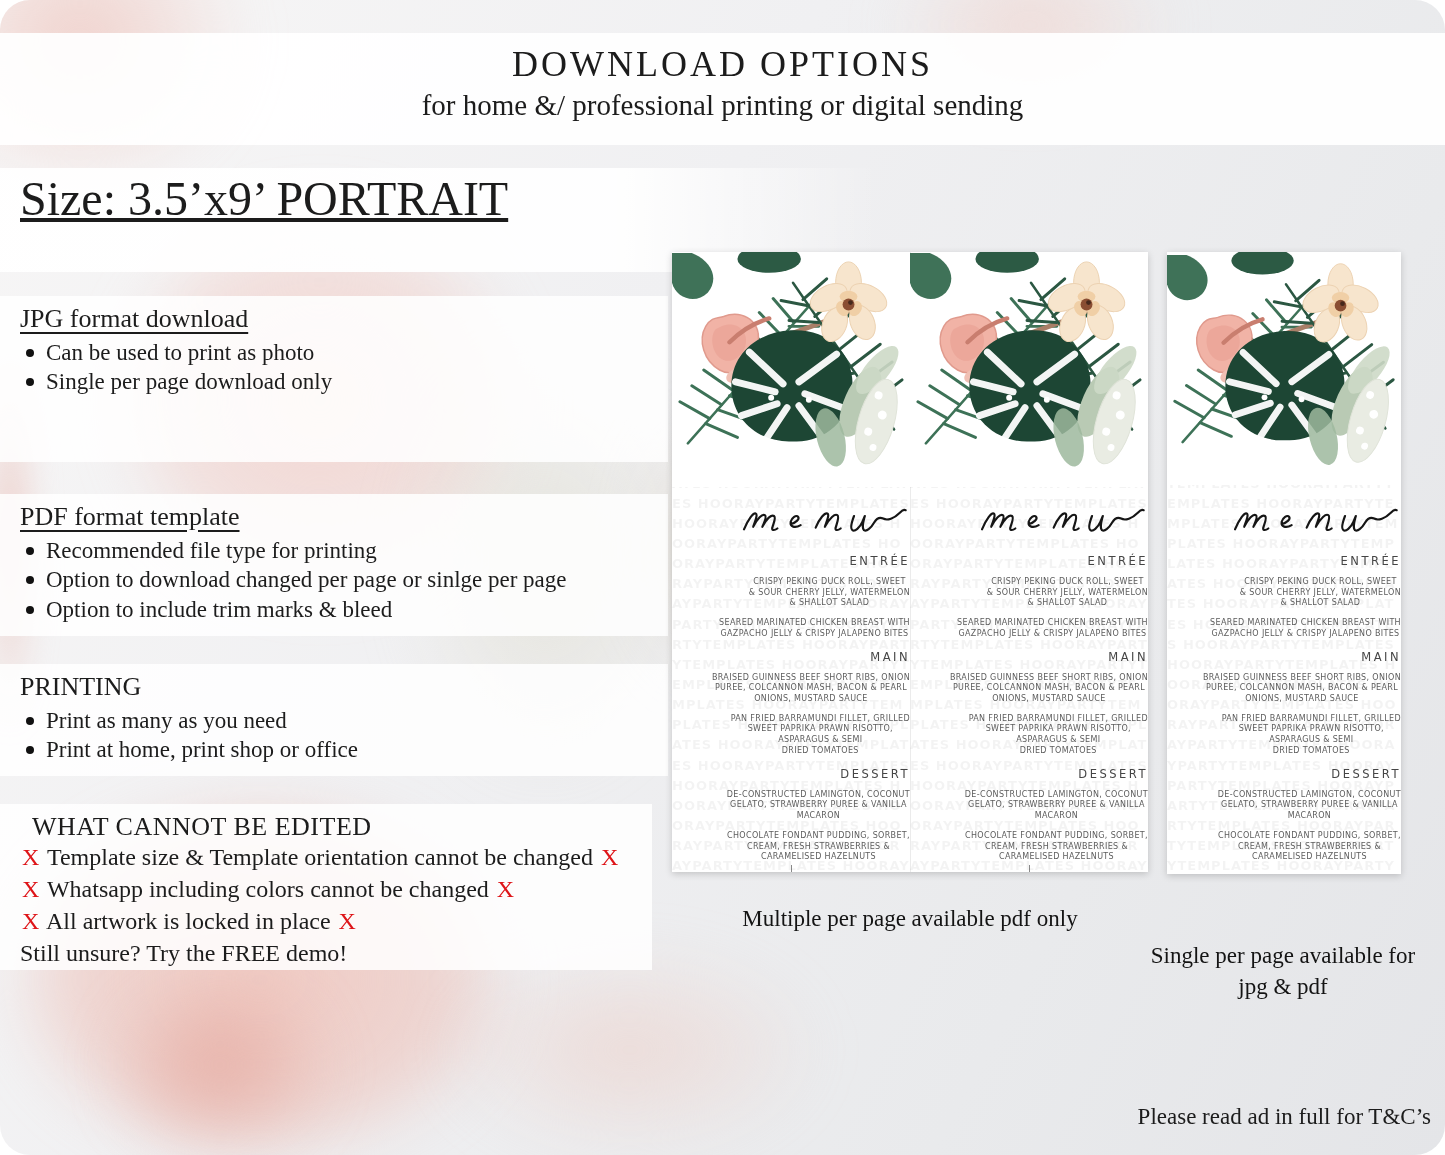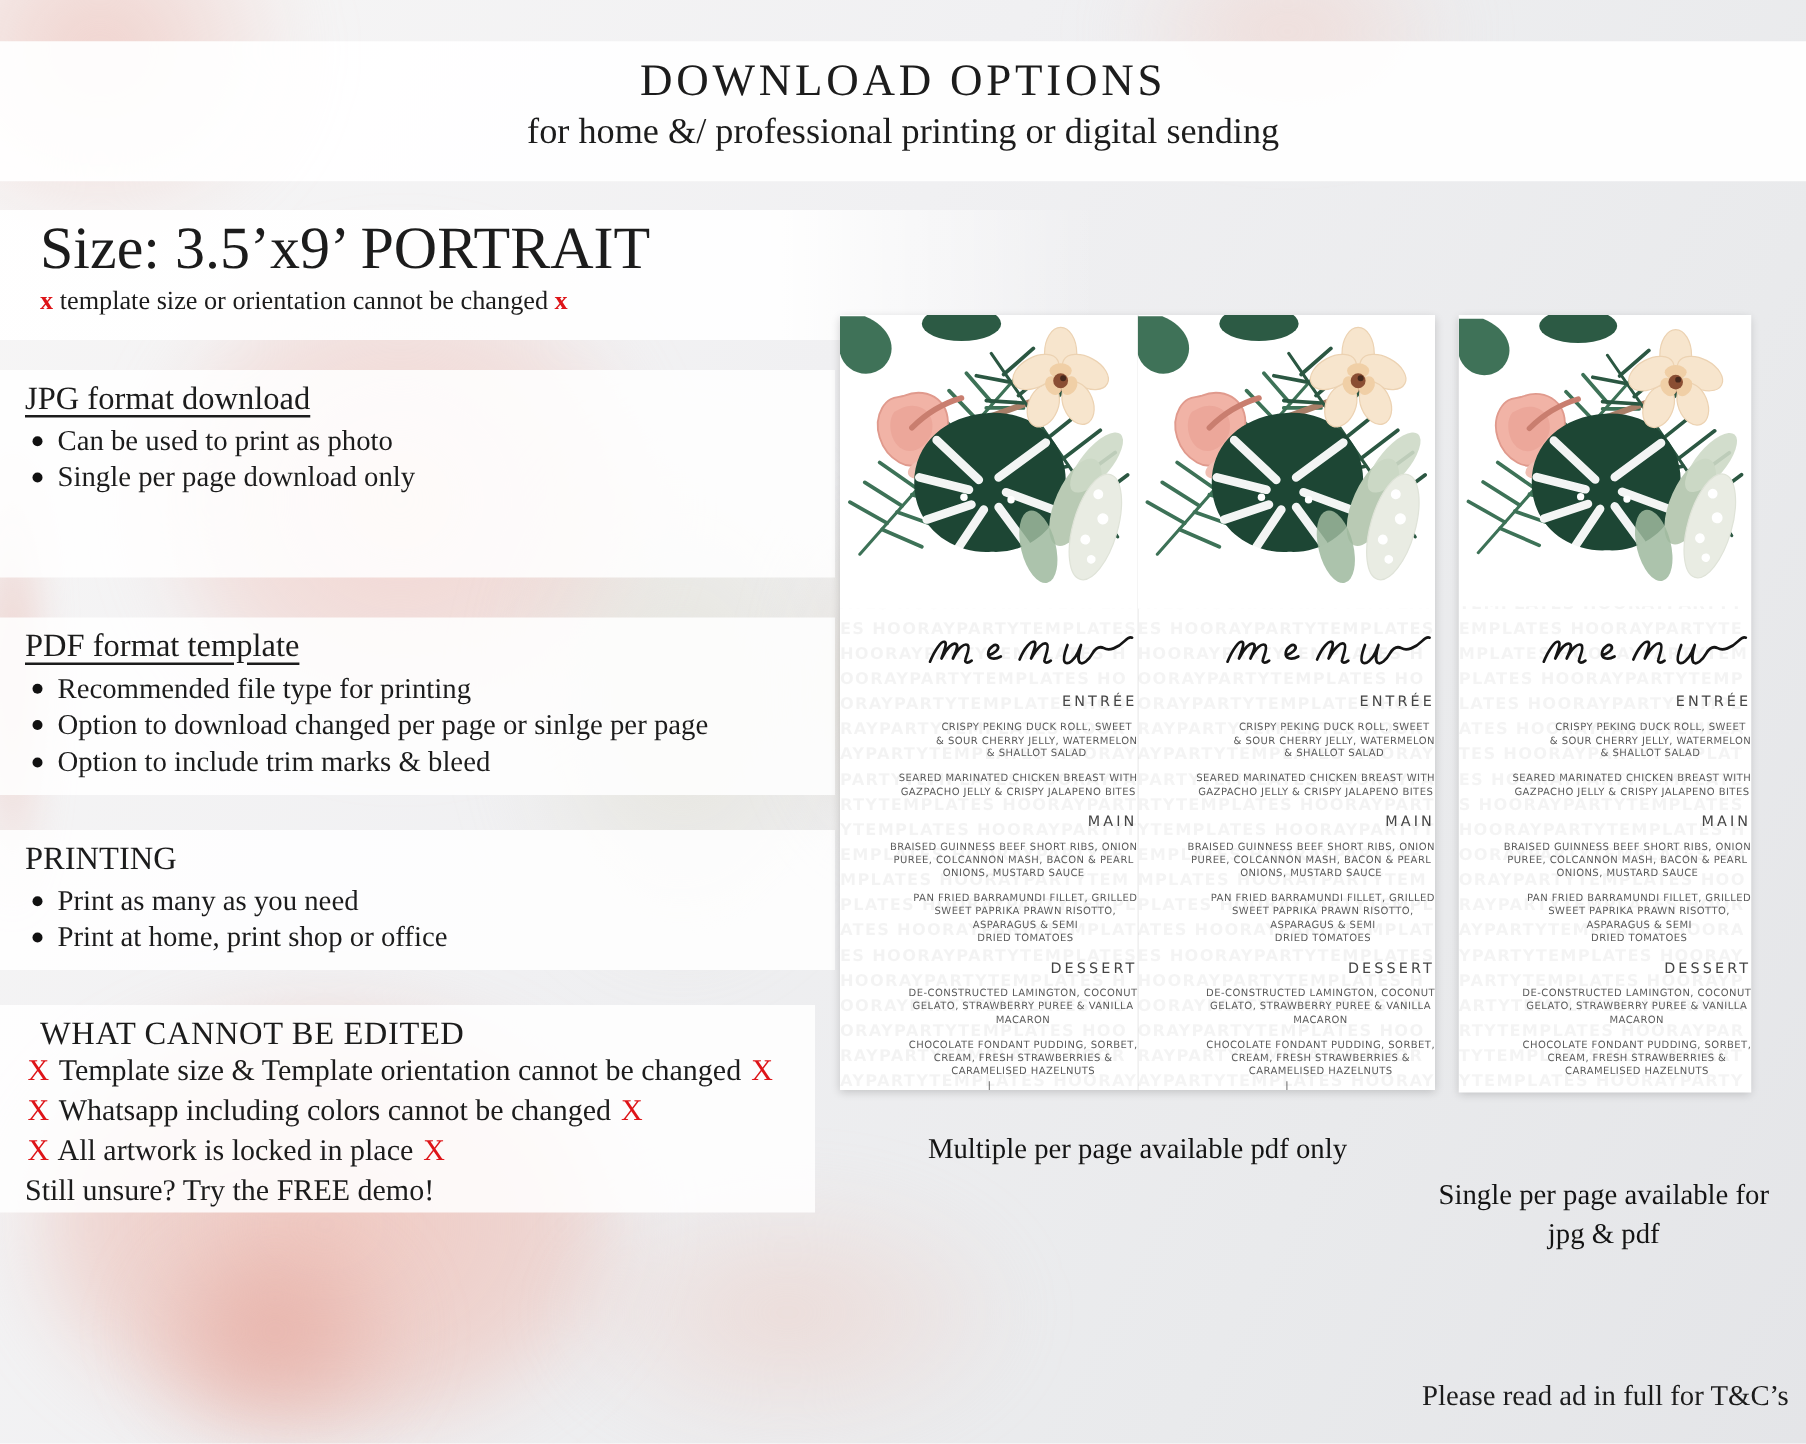--- a/index.html
+++ b/index.html
@@ -1,40 +1,40 @@
 <!DOCTYPE html>
 <html style="--red-accent: #de1418; --leaf-dark: #2b5742; --leaf-mid: #3d7257; --leaf-light: #b9cab4; --orchid-petal: #f7e5cd; --anthurium-pink: #f1b3a6; --stem-brown: #a97f68; --heading-text: #454545; --card-text: #5c5c5c;"><head>
 <meta charset="utf-8">
 <style>
   html,body{margin:0;padding:0;}
   #page{
     position:relative; width:1445px; height:1155px; overflow:hidden;
     background:linear-gradient(118deg,#f7f6f6 0%,#f0f0f2 40%,#e9eaec 75%,#e4e5e8 100%);
-    font-family:"Liberation Serif", serif; color:#1c1c1c;
+    font-family:"Liberation Serif", serif; color:#1c1c1c;border-radius:30px;
   }
   
   .blob{position:absolute; border-radius:50%; filter:blur(26px); pointer-events:none;}
   .b1{left:-90px; top:-110px; width:340px; height:300px; background:radial-gradient(closest-side,rgba(238,199,192,.8),rgba(238,199,192,0));}
   .b2{left:40px;  top:130px;  width:560px; height:540px; background:radial-gradient(closest-side,rgba(243,213,208,.95),rgba(240,204,198,.45) 55%,rgba(240,204,198,0) 75%);}
   .b3{left:330px; top:240px;  width:430px; height:640px; background:radial-gradient(closest-side,rgba(221,219,203,.55),rgba(221,219,203,0) 72%);}
   .b4{left:-70px; top:740px;  width:660px; height:480px; background:radial-gradient(closest-side,rgba(240,199,191,.95),rgba(236,188,179,.5) 58%,rgba(236,188,179,0) 78%);}
   .b5{left:60px;  top:930px;  width:320px; height:270px; background:radial-gradient(closest-side,rgba(229,168,158,.8),rgba(229,168,158,0) 72%);}
   .b6{left:360px; top:900px;  width:540px; height:300px; background:radial-gradient(closest-side,rgba(236,207,200,.6),rgba(236,207,200,0) 72%);}
   .b7{left:830px; top:-90px;  width:400px; height:230px; background:radial-gradient(closest-side,rgba(240,212,206,.75),rgba(240,212,206,0) 72%);}
   .b8{left:590px; top:330px;  width:230px; height:430px; background:radial-gradient(closest-side,rgba(224,214,199,.5),rgba(224,214,199,0) 70%);}
   .b9{left:-30px; top:280px;  width:80px;  height:520px; background:radial-gradient(closest-side,rgba(233,186,178,.7),rgba(233,186,178,0) 75%); filter:blur(14px);}
 
   
   .band{position:absolute; left:0; background:rgba(255,255,255,.86);}
   #header-band{top:33px; right:0; height:112px; background:rgba(255,255,255,.92); text-align:center;}
   #header-band .title{font-size:36px; letter-spacing:3px; margin-top:10px;}
   #header-band .subtitle{font-size:29px; margin-top:4px;}
 
   #size-band{top:168px; width:880px; height:104px;
-    background:linear-gradient(to right, rgba(255,255,255,.96) 70%, rgba(255,255,255,0) 100%); padding-left:32px; box-sizing:border-box;}
+    background:linear-gradient(to right, rgba(255,255,255,.96) 70%, rgba(255,255,255,0) 100%); padding-left:20px; box-sizing:border-box;text-decoration:underline;}
   #size-band .size-title{font-size:48px; line-height:1.05; margin-top:6px;}
   #size-band .size-note{font-size:21px; margin-top:4px;}
   .xmark{color:var(--red-accent,#de1418); font-weight:bold;}
   .Xmark{color:var(--red-accent,#de1418);}
 
   .text-section{padding:8px 4px 0 20px; box-sizing:border-box; width:668px;}
   #jpg-band{top:296px; height:166px;}
   #pdf-band{top:494px; height:142px;}
   #printing-band{top:664px; height:112px;}
   #cannot-band{top:804px; height:166px; width:652px;}
@@ -156,25 +156,20 @@
   <div class="blob b8"></div>
   <div class="blob b9"></div>
 
   <div class="band" id="header-band">
     <div class="title">DOWNLOAD OPTIONS</div>
     <div class="subtitle">for home &amp;/ professional printing or digital sending</div>
   </div>
 
   <div class="band" id="size-band">
     <div class="size-title">Size: 3.5’x9’ PORTRAIT</div>
-    <div class="size-note">
-      <span class="xmark">x</span>
-      <span>template size or orientation cannot be changed</span>
-      <span class="xmark">x</span>
-    </div>
   </div>
 
   <div class="band text-section" id="jpg-band">
     <div class="sec-heading u">JPG format download</div>
     <ul class="bullets">
       <li>
           <span class="dot"></span>
           <span>Can be used to print as photo</span>
         </li>
       <li>

